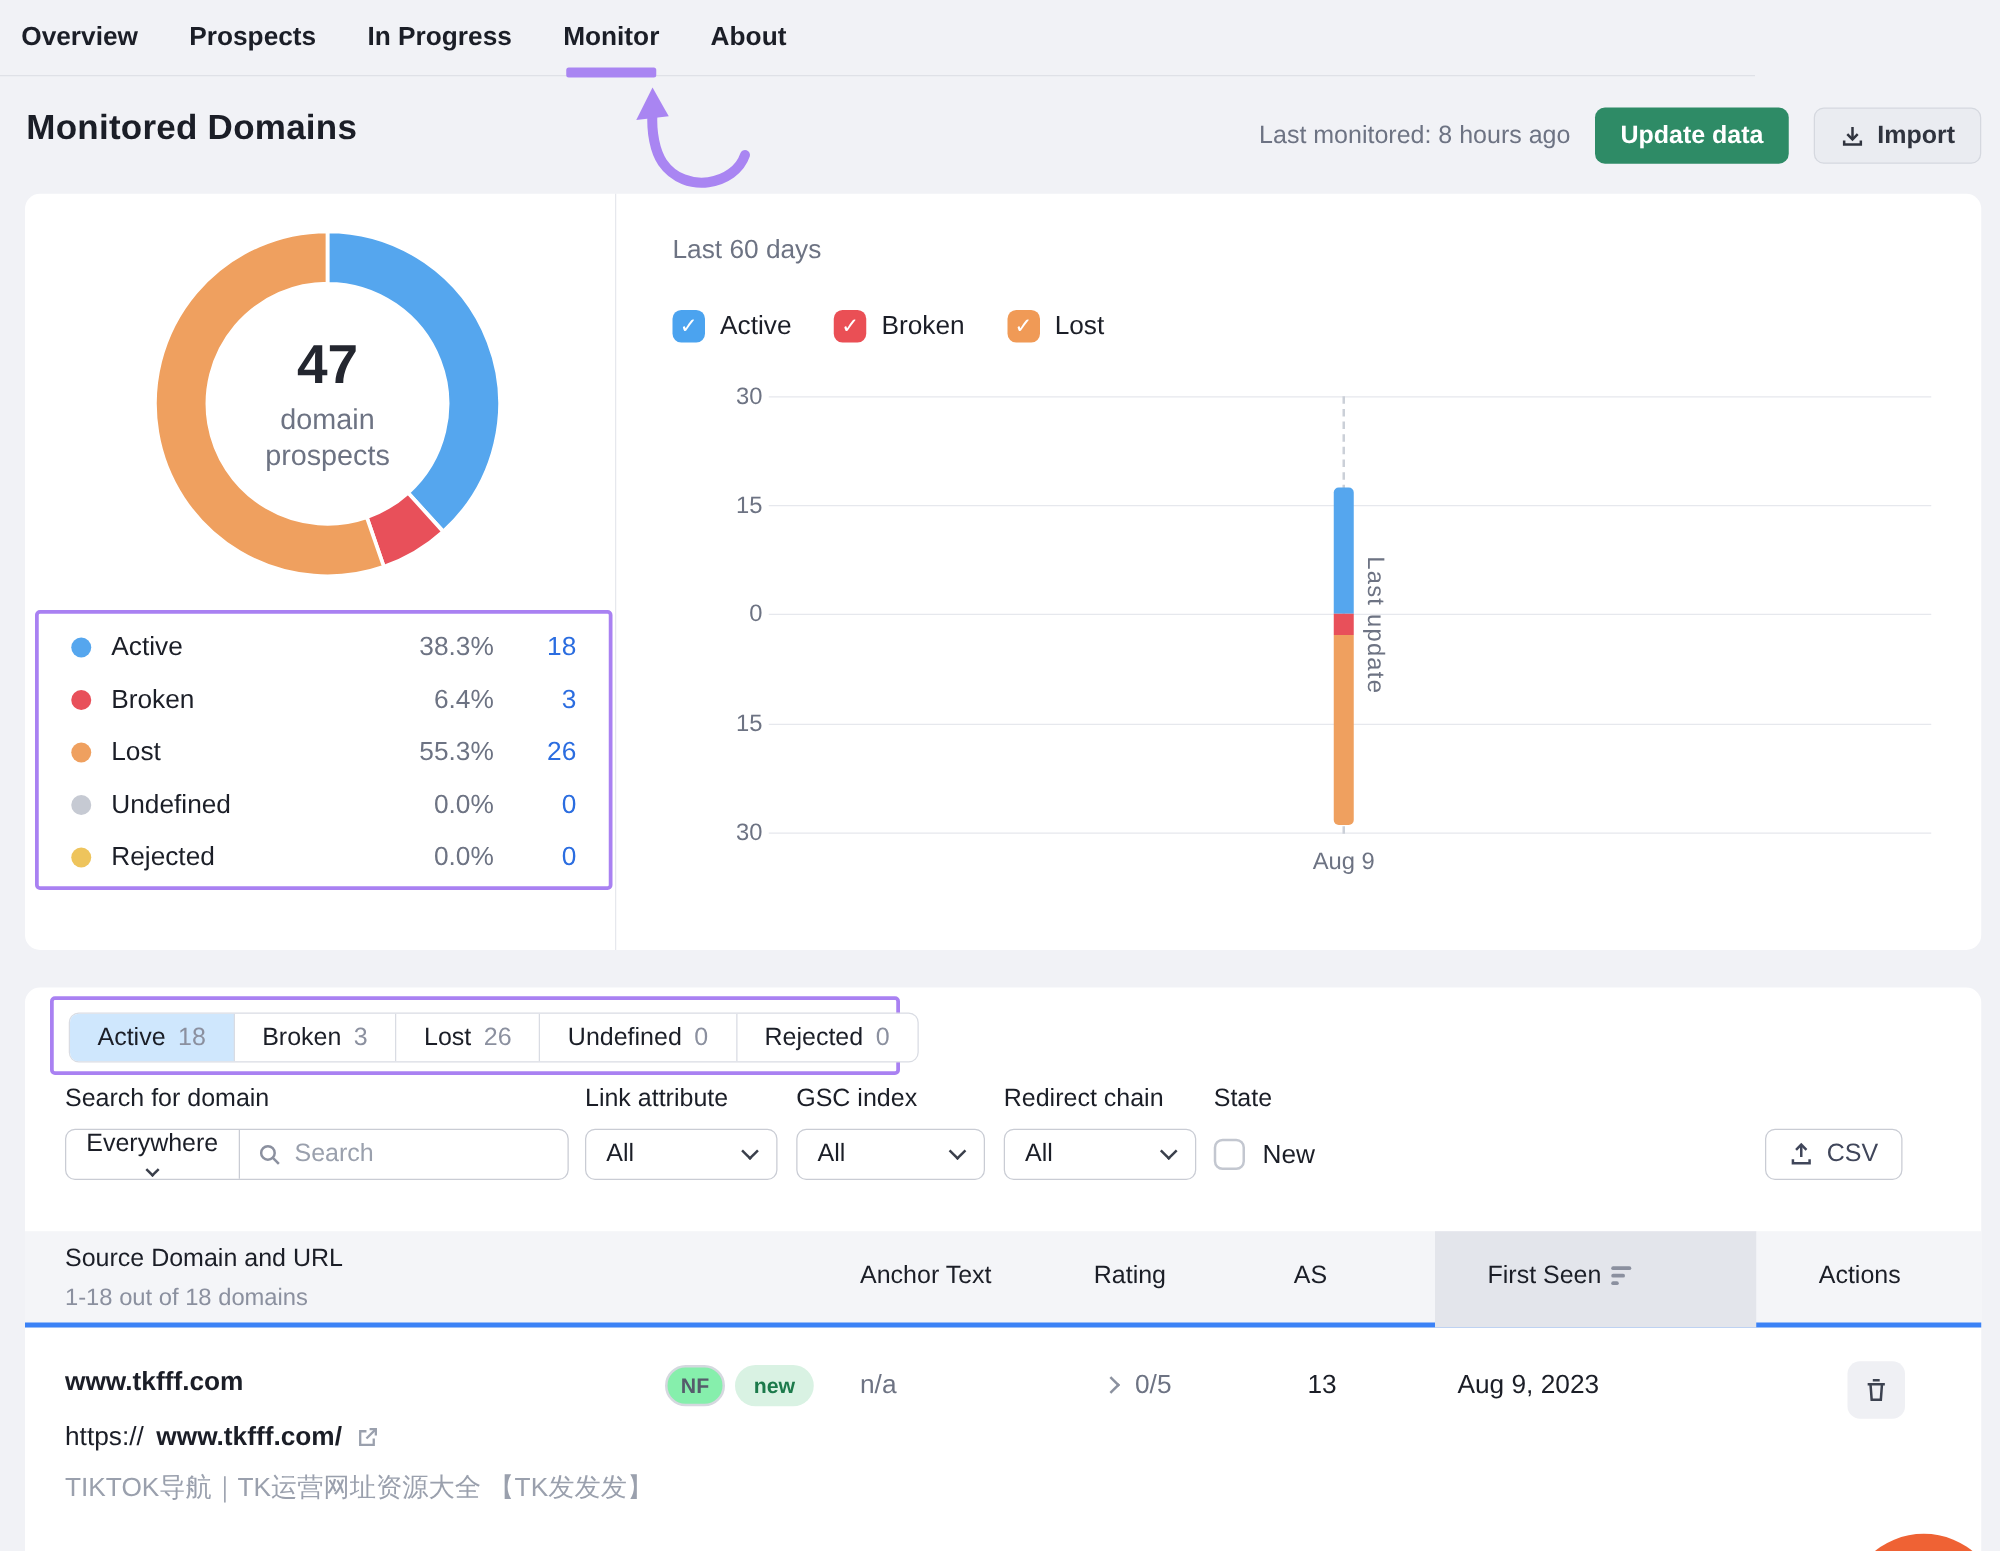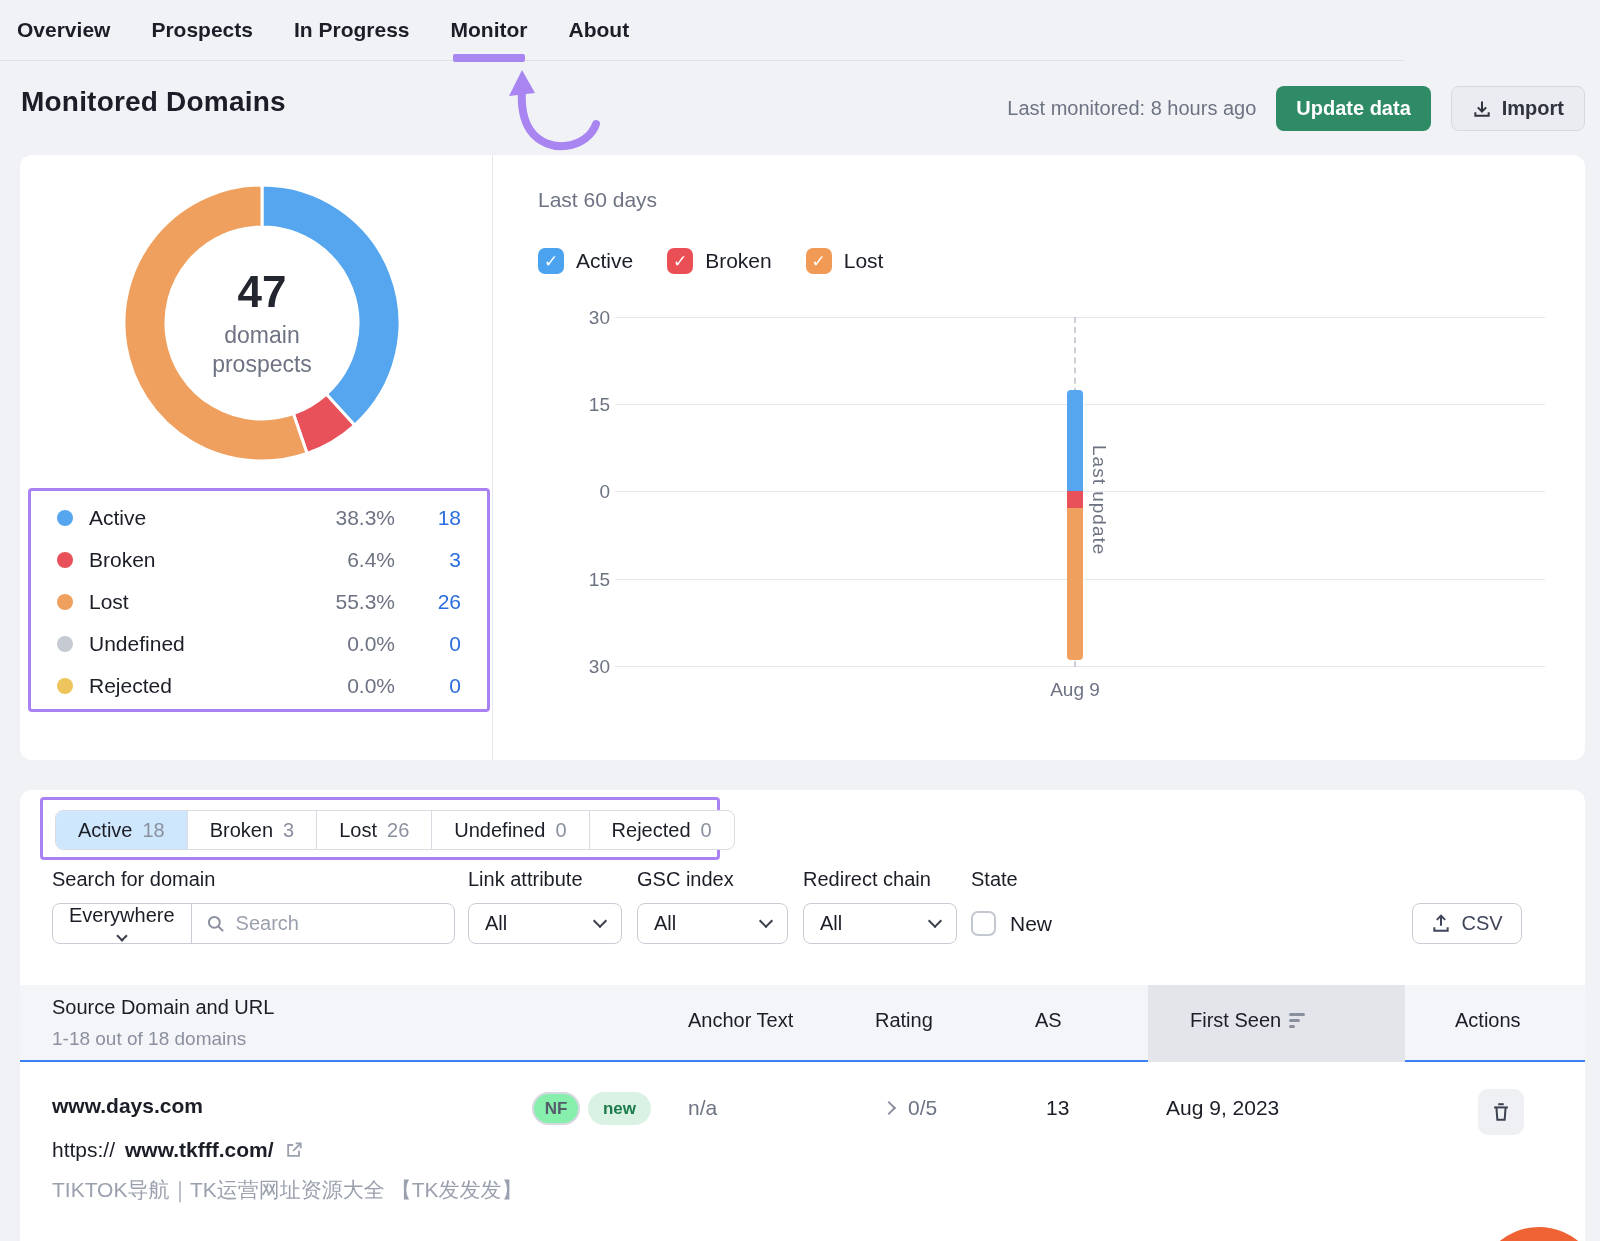--- a/index.html
+++ b/index.html
@@ -107,21 +107,21 @@
 
   .state-cb { position: absolute; left: 951px; top: 121px; width: 25px; height: 25px;
     border: 2px solid #c3c7d0; border-radius: 7px; background: #fff; cursor: pointer; }
   .state-new { position: absolute; left: 990px; top: 122px; font-size: 21px; }
 
   .csv-btn { position: absolute; left: 1392px; top: 113px; width: 110px; height: 41px;
     border: 1px solid #c9ccd4; border-radius: 8px; background: #fff; display: flex; align-items: center;
     justify-content: center; gap: 10px; font-size: 20px; color: #40465a; cursor: pointer; }
 
   .thead { position: absolute; left: 0; top: 195px; width: 1565px; height: 77px; background: #f4f5f8;
-    border-bottom: 2px solid #3b82f6; }
+    border-bottom: 4px solid #3b82f6; }
   .col-highlight { position: absolute; left: 1128px; top: 0; width: 257px; height: 77px; background: #e3e5eb; }
   .th { position: absolute; font-size: 20px; color: #1b1e27; top: 24px; }
   .th-source { left: 32px; top: 11px; }
   .th-meta { position: absolute; left: 32px; top: 43px; font-size: 19px; color: #8b909f; }
   .th-anchor { left: 668px; } .th-rating { left: 855px; } .th-as { left: 1015px; }
   .th-first { left: 1170px; display: flex; align-items: center; gap: 8px; cursor: pointer; }
   .th-actions { left: 1435px; }
   .sort-icon { display: inline-flex; flex-direction: column; gap: 3px; }
   .sort-icon i { display: block; height: 3px; background: #8b909f; border-radius: 2px; }
   .sort-icon i:nth-child(1){ width: 16px; } .sort-icon i:nth-child(2){ width: 11px; } .sort-icon i:nth-child(3){ width: 6px; }
@@ -347,21 +347,21 @@
       <span class="sort-icon">
           <i></i>
           <i></i>
           <i></i>
         </span>
     </div>
     <div class="th th-actions">Actions</div>
   </div>
 
   <div>
-    <div class="row-domain">www.days.com</div>
+    <div class="row-domain">www.tkfff.com</div>
     <div class="pill pill-nf">NF</div>
     <div class="pill pill-new">new</div>
     <div class="row-anchor">n/a</div>
     <div class="row-rating">
       <span class="chev-right"></span>
       <span class="rating-val">0/5</span>
     </div>
     <div class="row-as">13</div>
     <div class="row-first">Aug 9, 2023</div>
     <button class="trash-btn">

